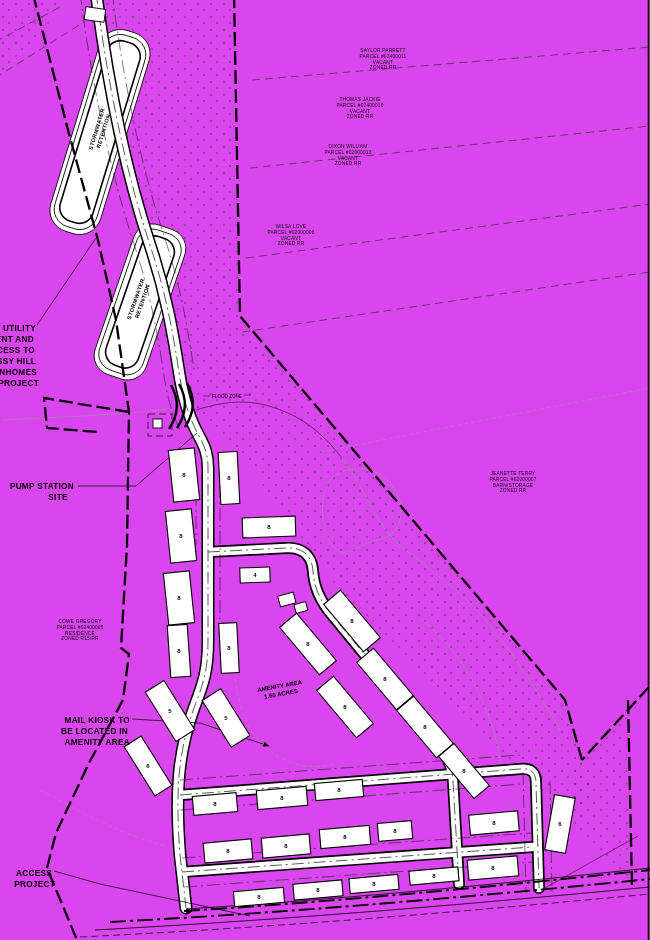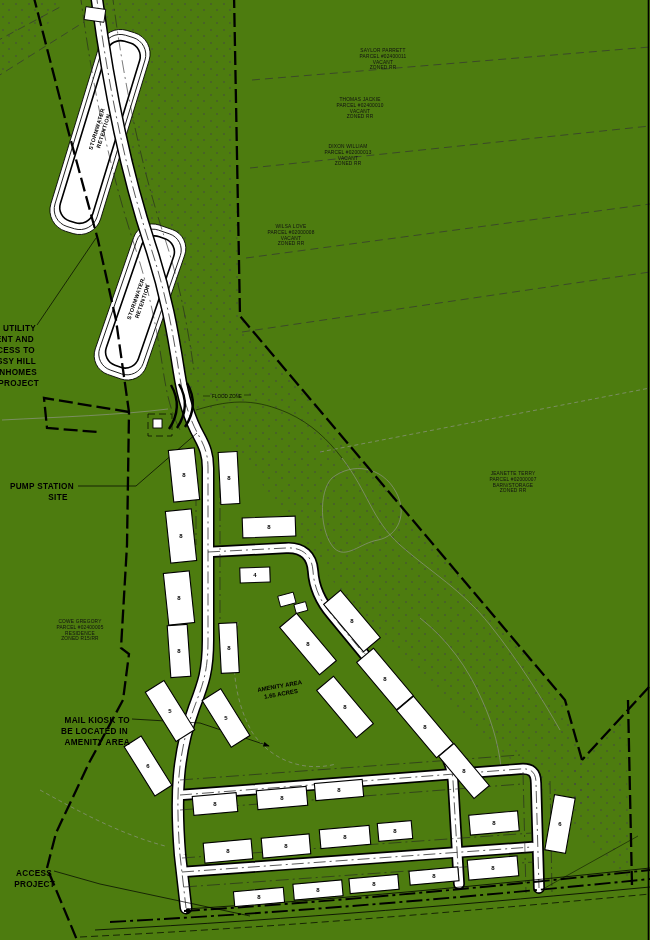--- a/index.html
+++ b/index.html
@@ -1,16 +1,16 @@
 <!DOCTYPE html>
 <html><head>
 <meta charset="utf-8">
 <style>
   html,body{margin:0;padding:0;background:#fff;}
-  #page{position:relative;width:650px;height:940px;background:#4d7c0f;overflow:hidden;
+  #page{position:relative;width:650px;height:940px;background:#d946ef;overflow:hidden;
         font-family:"Liberation Sans",sans-serif;}
   svg{display:block;}
   
   .road-k{stroke:#000;stroke-width:12;fill:none;stroke-linecap:round}
   .road-k.main{stroke-width:13}
   .road-w{stroke:#fff;stroke-width:8.6;fill:none;stroke-linecap:round}
   .road-w.main{stroke-width:10}
   .cl{stroke:#000;stroke-width:.65;fill:none;stroke-dasharray:12 4 2 4}
   .flank{stroke:#222;stroke-width:.6;fill:none;stroke-dasharray:13 4 2 4}
   .heavy-dash{stroke:#000;stroke-width:2.3;fill:none;stroke-dasharray:14 5}

